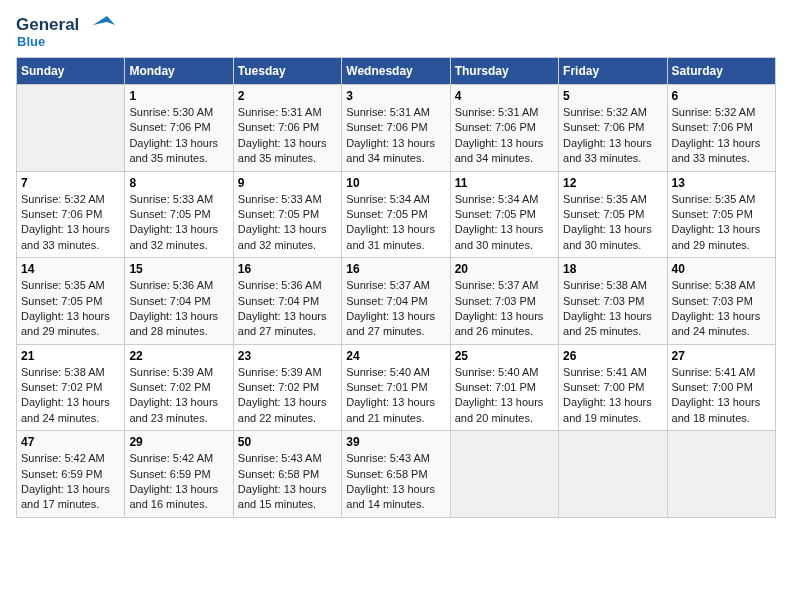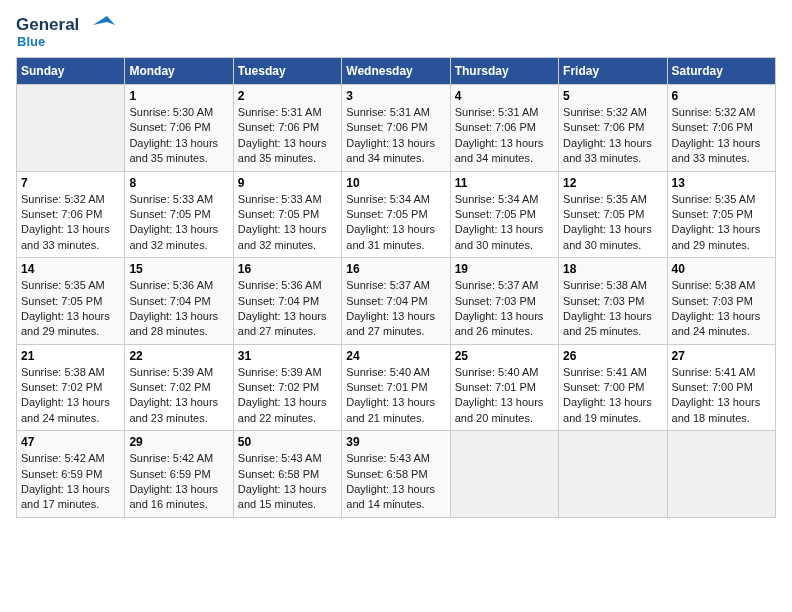--- a/index.html
+++ b/index.html
@@ -173,21 +173,21 @@
         </td>
         <td>
           <span class="day-num">16</span>
           <div class="day-info">Sunrise: 5:36 AM<br>Sunset: 7:04 PM<br>Daylight: 13 hours<br>and 27 minutes.</div>
         </td>
         <td>
           <span class="day-num">16</span>
           <div class="day-info">Sunrise: 5:37 AM<br>Sunset: 7:04 PM<br>Daylight: 13 hours<br>and 27 minutes.</div>
         </td>
         <td>
-          <span class="day-num">19</span>
+          <span class="day-num">20</span>
           <div class="day-info">Sunrise: 5:37 AM<br>Sunset: 7:03 PM<br>Daylight: 13 hours<br>and 26 minutes.</div>
         </td>
         <td>
           <span class="day-num">18</span>
           <div class="day-info">Sunrise: 5:38 AM<br>Sunset: 7:03 PM<br>Daylight: 13 hours<br>and 25 minutes.</div>
         </td>
         <td>
           <span class="day-num">40</span>
           <div class="day-info">Sunrise: 5:38 AM<br>Sunset: 7:03 PM<br>Daylight: 13 hours<br>and 24 minutes.</div>
         </td>
@@ -195,21 +195,21 @@
       <tr>
         <td>
           <span class="day-num">21</span>
           <div class="day-info">Sunrise: 5:38 AM<br>Sunset: 7:02 PM<br>Daylight: 13 hours<br>and 24 minutes.</div>
         </td>
         <td>
           <span class="day-num">22</span>
           <div class="day-info">Sunrise: 5:39 AM<br>Sunset: 7:02 PM<br>Daylight: 13 hours<br>and 23 minutes.</div>
         </td>
         <td>
-          <span class="day-num">31</span>
+          <span class="day-num">23</span>
           <div class="day-info">Sunrise: 5:39 AM<br>Sunset: 7:02 PM<br>Daylight: 13 hours<br>and 22 minutes.</div>
         </td>
         <td>
           <span class="day-num">24</span>
           <div class="day-info">Sunrise: 5:40 AM<br>Sunset: 7:01 PM<br>Daylight: 13 hours<br>and 21 minutes.</div>
         </td>
         <td>
           <span class="day-num">25</span>
           <div class="day-info">Sunrise: 5:40 AM<br>Sunset: 7:01 PM<br>Daylight: 13 hours<br>and 20 minutes.</div>
         </td>

